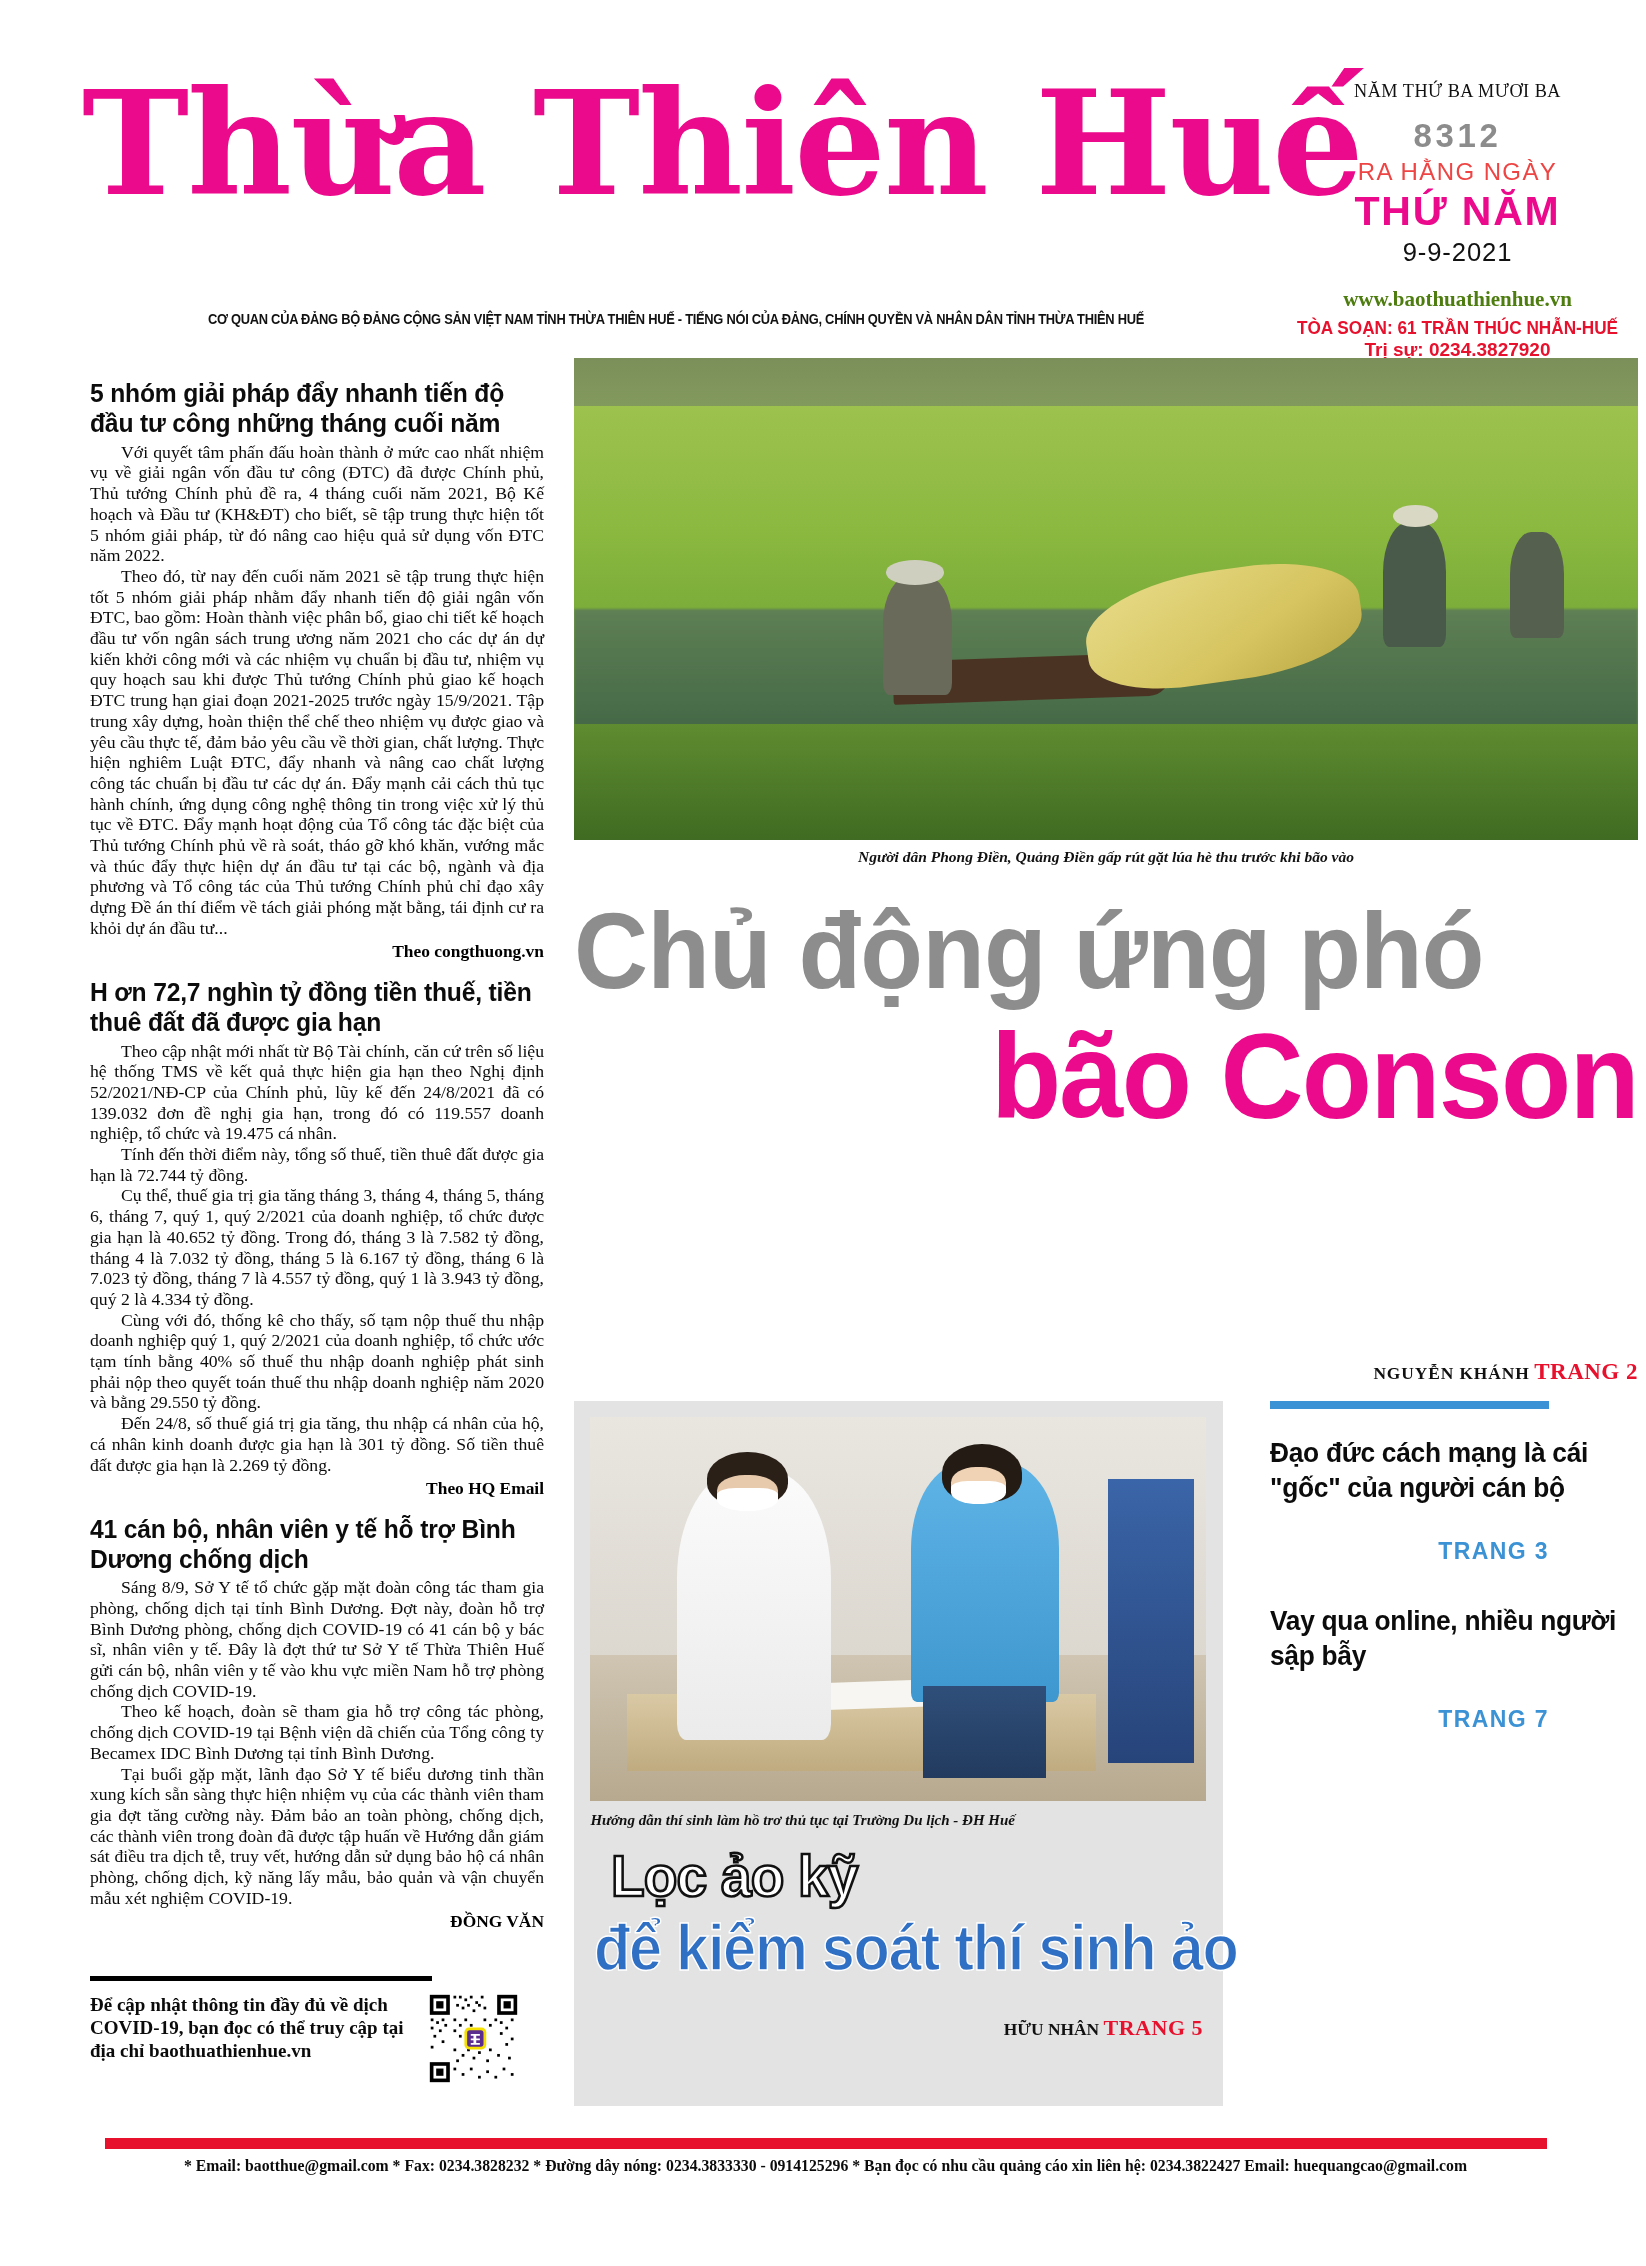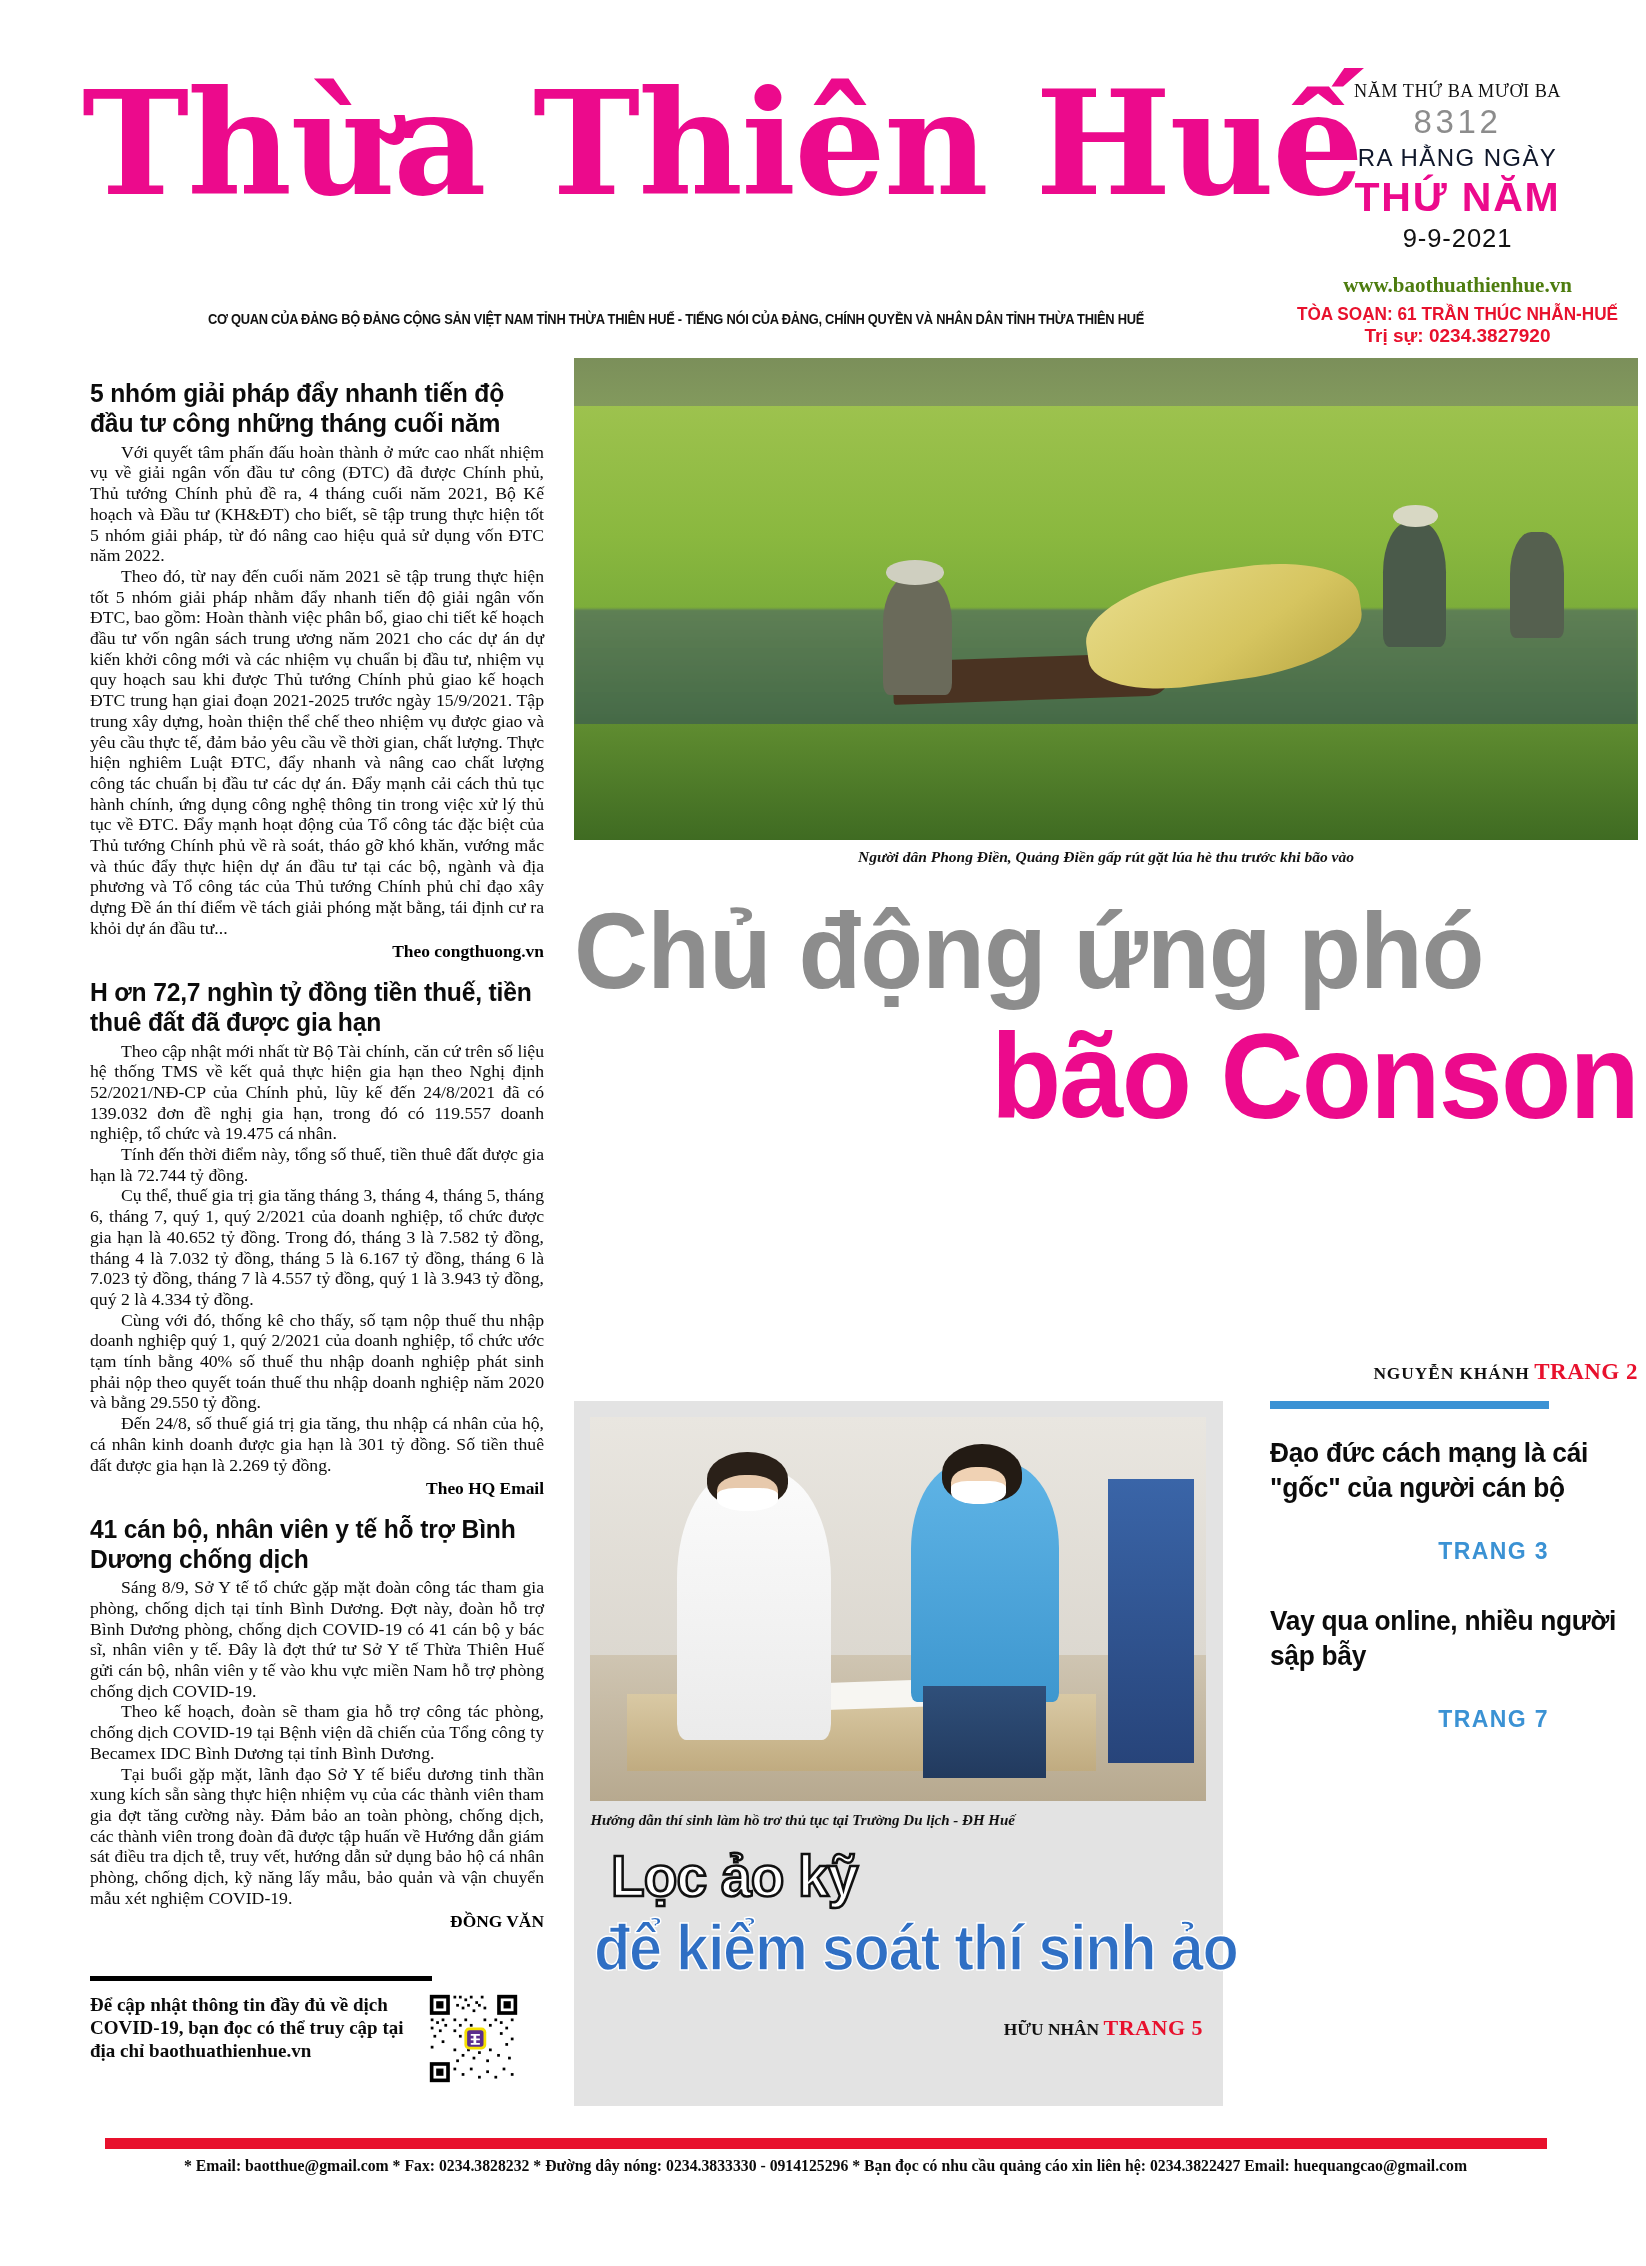--- a/index.html
+++ b/index.html
@@ -42,27 +42,27 @@
     position: absolute; left: 1275px; top: 80px; width: 365px;
     text-align: center;
   }
   .mh-year {
     font-family: "Liberation Serif", serif;
     font-size: 19px; letter-spacing: 0.5px; color: #111;
     transform: scaleX(0.96);
   }
   .mh-issue {
     font-family: "Liberation Sans", sans-serif;
-    font-weight: 400; font-size: 33px; letter-spacing: 3.7px;
-    color: #8c8c8c; line-height: 38px; margin-top: 1px;
+    font-weight: 700; font-size: 33px; letter-spacing: 3.7px;
+    color: #8c8c8c; line-height: 38px; margin-top: 15px;
   }
   .mh-daily {
     font-family: "Liberation Sans", sans-serif;
     font-weight: 400; font-size: 24px; letter-spacing: 1.4px;
-    color: #0f172a; margin-top: 2.7px;
+    color: #ef4444; margin-top: 2.7px;
   }
   .mh-weekday {
     font-family: "Liberation Sans", sans-serif;
     font-weight: 700; font-size: 41px; letter-spacing: 1.8px;
     color: #ec0a8c; line-height: 46px; margin-top: 2.7px;
   }
   .mh-date {
     font-family: "Liberation Sans", sans-serif;
     font-size: 25.6px; letter-spacing: 0.9px; color: #111; margin-top: 3.7px;
   }

